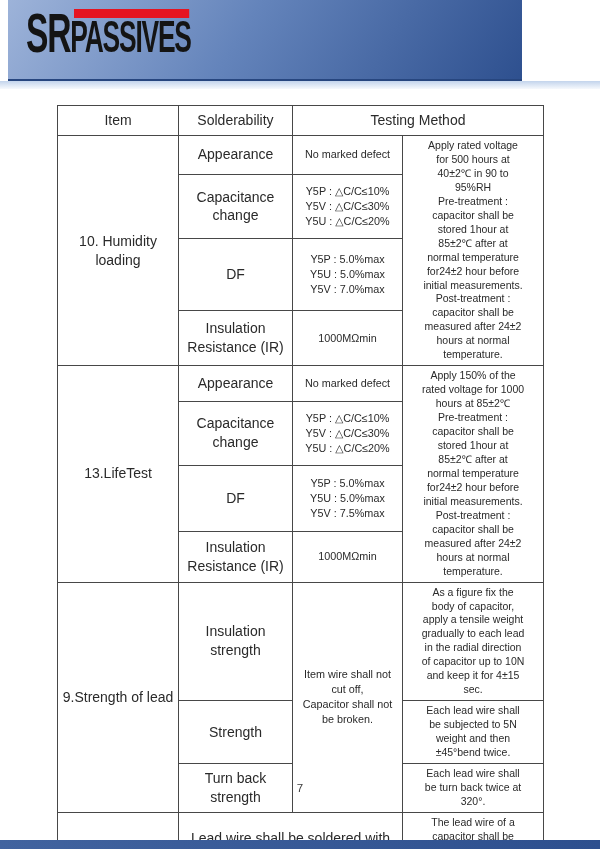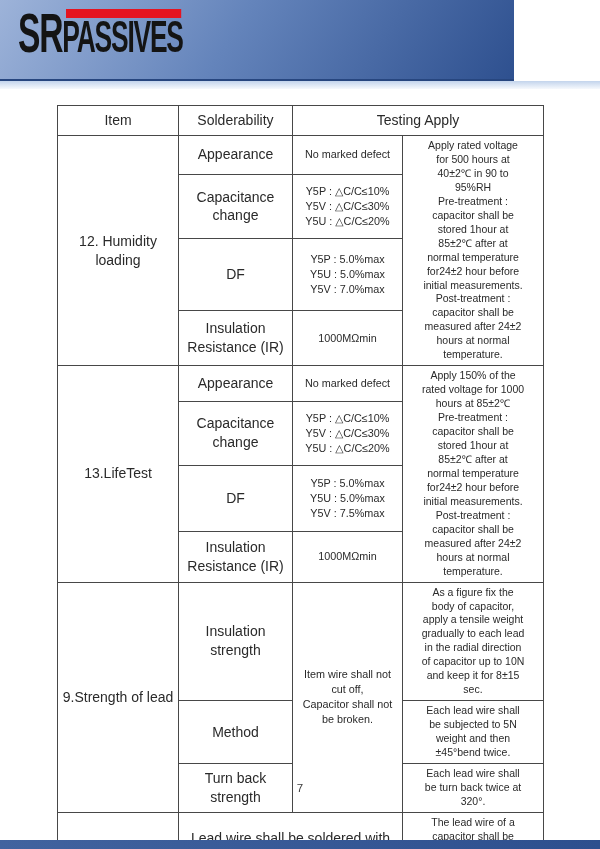--- a/index.html
+++ b/index.html
@@ -4,21 +4,21 @@
 <style>
   html,body{margin:0;padding:0;}
   body{
     width:600px;height:849px;position:relative;overflow:hidden;
     background:#ffffff;
     font-family:"Liberation Sans", sans-serif;
     color:#2a2a2a;
   }
   
   .topbar{
-    position:absolute;left:0;top:0;width:514px;height:79px;
+    position:absolute;left:8px;top:0;width:514px;height:79px;
     background:linear-gradient(123deg,#9db3d9 0%,#6484bb 45%,#2e508f 100%);
     border-bottom:2px solid #27467f;
     text-align:right;
   }
   .lightstrip{
     position:absolute;left:0;top:81px;width:600px;height:8px;
     background:linear-gradient(#c3d4ec,#f6f9fd);
   }
   .logo{position:absolute;left:18px;top:4px;}
   .logo-inner{
@@ -77,27 +77,27 @@
       <colgroup>
           <col class="c1">
           <col class="c2">
           <col class="c3">
           <col class="c4">
         </colgroup>
       <thead>
         <tr class="h30">
           <th>Item</th>
           <th>Solderability</th>
-          <th colspan="2">Testing Apply</th>
+          <th colspan="2">Testing Method</th>
         </tr>
       </thead>
       <tbody>
 
         <tr class="h30">
-          <td rowspan="4">12. Humidity loading</td>
+          <td rowspan="4">10. Humidity loading</td>
           <td>Appearance</td>
           <td class="val">No marked defect</td>
           <td rowspan="4" class="tm">Apply rated voltage for 500 hours at 40±2℃ in 90 to 95%RH
 Pre-treatment : capacitor shall be stored 1hour at 85±2℃ after at normal temperature for24±2 hour before initial measurements.
 Post-treatment : capacitor shall be measured after 24±2 hours at normal temperature.</td>
         </tr>
         <tr class="h47">
           <td>Capacitance change</td>
           <td class="val">Y5P : △C/C≤10%
 Y5V : △C/C≤30%
@@ -137,24 +137,24 @@
         <tr class="h42">
           <td>Insulation Resistance (IR)</td>
           <td class="val">1000MΩmin</td>
         </tr>
 
         <tr class="h98">
           <td rowspan="3">9.Strength of lead</td>
           <td>Insulation strength</td>
           <td rowspan="3" class="val">Item wire shall not cut off,
 Capacitor shall not be broken.</td>
-          <td class="tm">As a figure fix the body of capacitor, apply a tensile weight gradually to each lead in the radial direction of capacitor up to 10N and keep it for 8±15 sec.</td>
+          <td class="tm">As a figure fix the body of capacitor, apply a tensile weight gradually to each lead in the radial direction of capacitor up to 10N and keep it for 4±15 sec.</td>
         </tr>
         <tr class="h51">
-          <td>Method</td>
+          <td>Strength</td>
           <td class="tm">Each lead wire shall be subjected to 5N weight and then ±45°bend twice.</td>
         </tr>
         <tr class="h38">
           <td>Turn back strength</td>
           <td class="tm">Each lead wire shall be turn back twice at 320°.</td>
         </tr>
 
         <tr class="h64">
           <td>13.Solderability of leads</td>
           <td colspan="2">Lead wire shall be soldered with coated over 95% of the circumferential direction</td>

